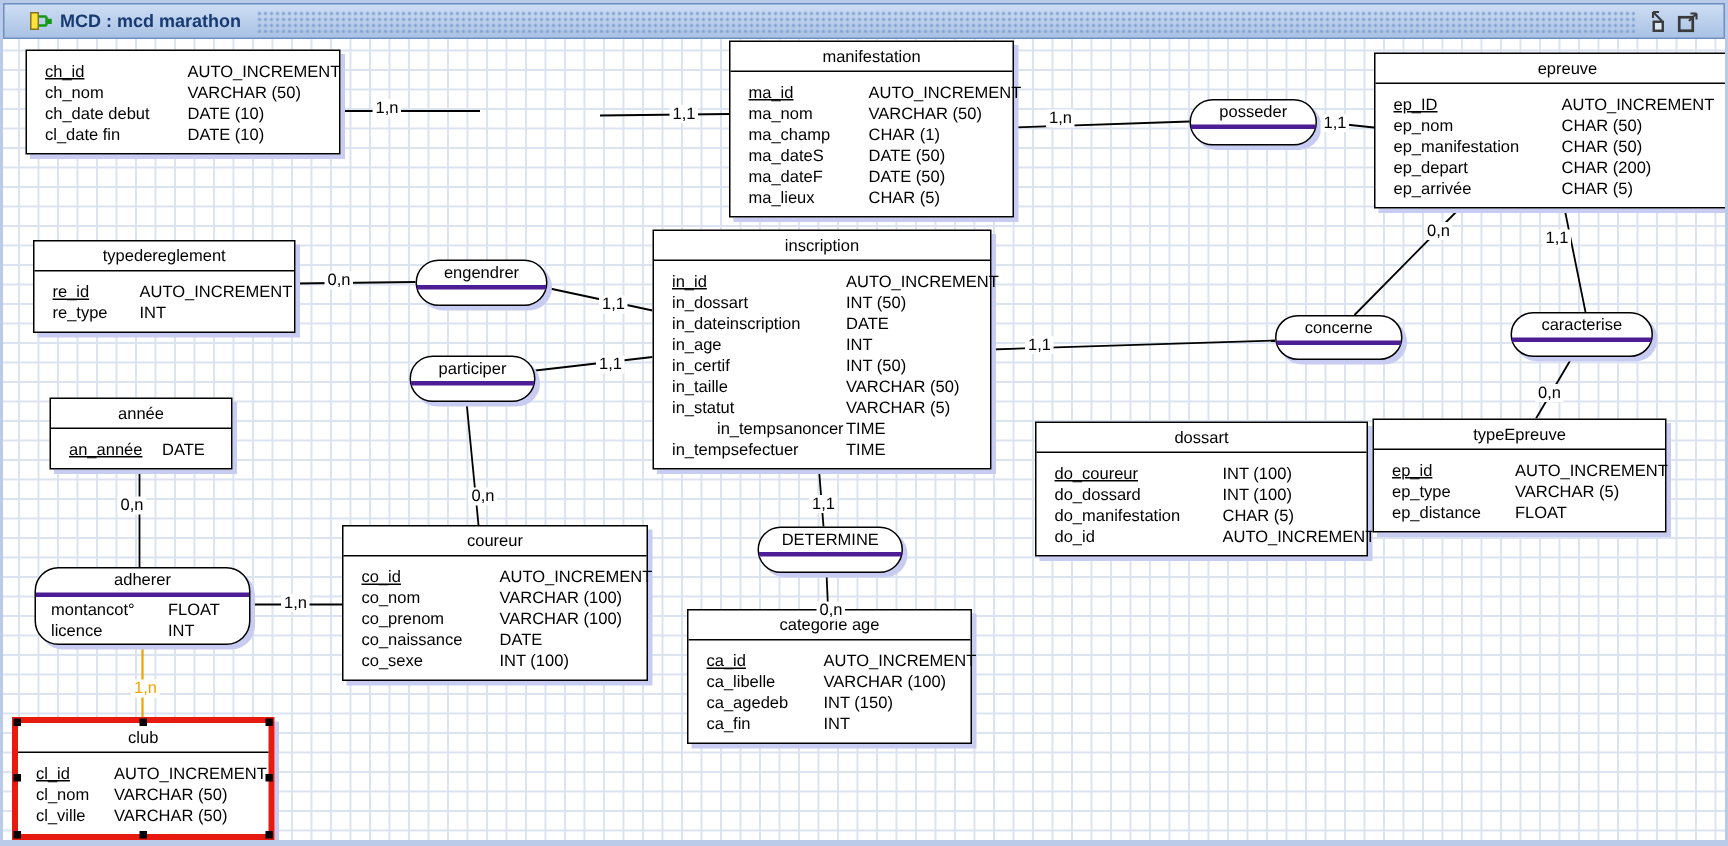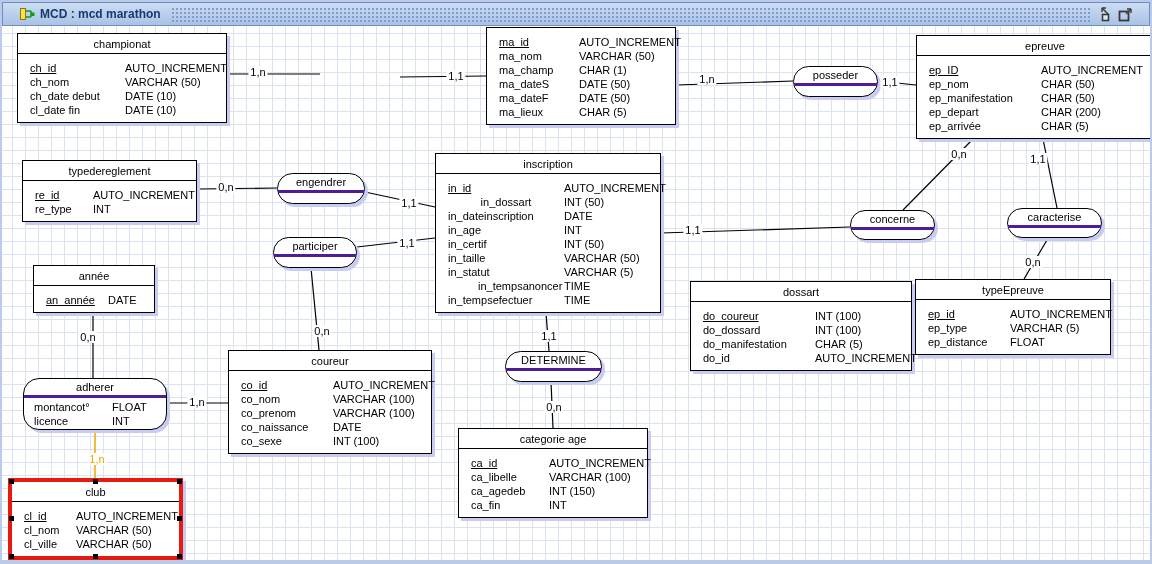--- a/index.html
+++ b/index.html
@@ -99,41 +99,41 @@
         <line x1="903" y1="210" x2="973" y2="139" stroke="#000000" stroke-width="1.2"></line>
         <line x1="1043" y1="139" x2="1057" y2="208" stroke="#000000" stroke-width="1.2"></line>
         <line x1="1047" y1="240" x2="1024" y2="279" stroke="#000000" stroke-width="1.2"></line>
         <line x1="93" y1="312" x2="93" y2="378" stroke="#000000" stroke-width="1.2"></line>
         <line x1="167" y1="403" x2="228" y2="403" stroke="#000000" stroke-width="1.2"></line>
         <line x1="95" y1="430" x2="95" y2="480" stroke="#f0a400" stroke-width="1.5"></line>
         <line x1="546" y1="313" x2="549" y2="351" stroke="#000000" stroke-width="1.2"></line>
         <line x1="551" y1="382" x2="553" y2="428" stroke="#000000" stroke-width="1.2"></line>
       </svg>
       <div class="entity" style="left: 15px; top: 7px; width: 210px;">
-        <div class="etitle">championat</div>
         <div class="attrs">
           <div class="row">
             <span class="n key" style="width: 95px;">ch_id</span>
             <span class="t">AUTO_INCREMENT</span>
           </div>
           <div class="row">
             <span class="n" style="width: 95px;">ch_nom</span>
             <span class="t">VARCHAR (50)</span>
           </div>
           <div class="row">
             <span class="n" style="width: 95px;">ch_date debut</span>
             <span class="t">DATE (10)</span>
           </div>
           <div class="row">
             <span class="n" style="width: 95px;">cl_date fin</span>
             <span class="t">DATE (10)</span>
           </div>
         </div>
       </div>
       <div class="entity" style="left: 484px; top: 1px; width: 190px;">
+        <div class="etitle">manifestation</div>
         <div class="attrs">
           <div class="row">
             <span class="n key" style="width: 80px;">ma_id</span>
             <span class="t">AUTO_INCREMENT</span>
           </div>
           <div class="row">
             <span class="n" style="width: 80px;">ma_nom</span>
             <span class="t">VARCHAR (50)</span>
           </div>
           <div class="row">
@@ -193,21 +193,21 @@
         </div>
       </div>
       <div class="entity" style="left: 433px; top: 127px; width: 226px;">
         <div class="etitle">inscription</div>
         <div class="attrs">
           <div class="row">
             <span class="n key" style="width: 116px;">in_id</span>
             <span class="t">AUTO_INCREMENT</span>
           </div>
           <div class="row">
-            <span class="n" style="width: 116px; text-align: center;">in_dossart</span>
+            <span class="n" style="width: 116px;">in_dossart</span>
             <span class="t">INT (50)</span>
           </div>
           <div class="row">
             <span class="n" style="width: 116px;">in_dateinscription</span>
             <span class="t">DATE</span>
           </div>
           <div class="row">
             <span class="n" style="width: 116px;">in_age</span>
             <span class="t">INT</span>
           </div>
@@ -298,21 +298,21 @@
           <div class="row">
             <span class="n" style="width: 92px;">co_naissance</span>
             <span class="t">DATE</span>
           </div>
           <div class="row">
             <span class="n" style="width: 92px;">co_sexe</span>
             <span class="t">INT (100)</span>
           </div>
         </div>
       </div>
-      <div class="entity" style="left: 456px; top: 402px; width: 190px;">
+      <div class="entity" style="left: 456px; top: 380px; width: 190px;">
         <div class="etitle">categorie age</div>
         <div class="attrs">
           <div class="row">
             <span class="n key" style="width: 78px;">ca_id</span>
             <span class="t">AUTO_INCREMENT</span>
           </div>
           <div class="row">
             <span class="n" style="width: 78px;">ca_libelle</span>
             <span class="t">VARCHAR (100)</span>
           </div>

